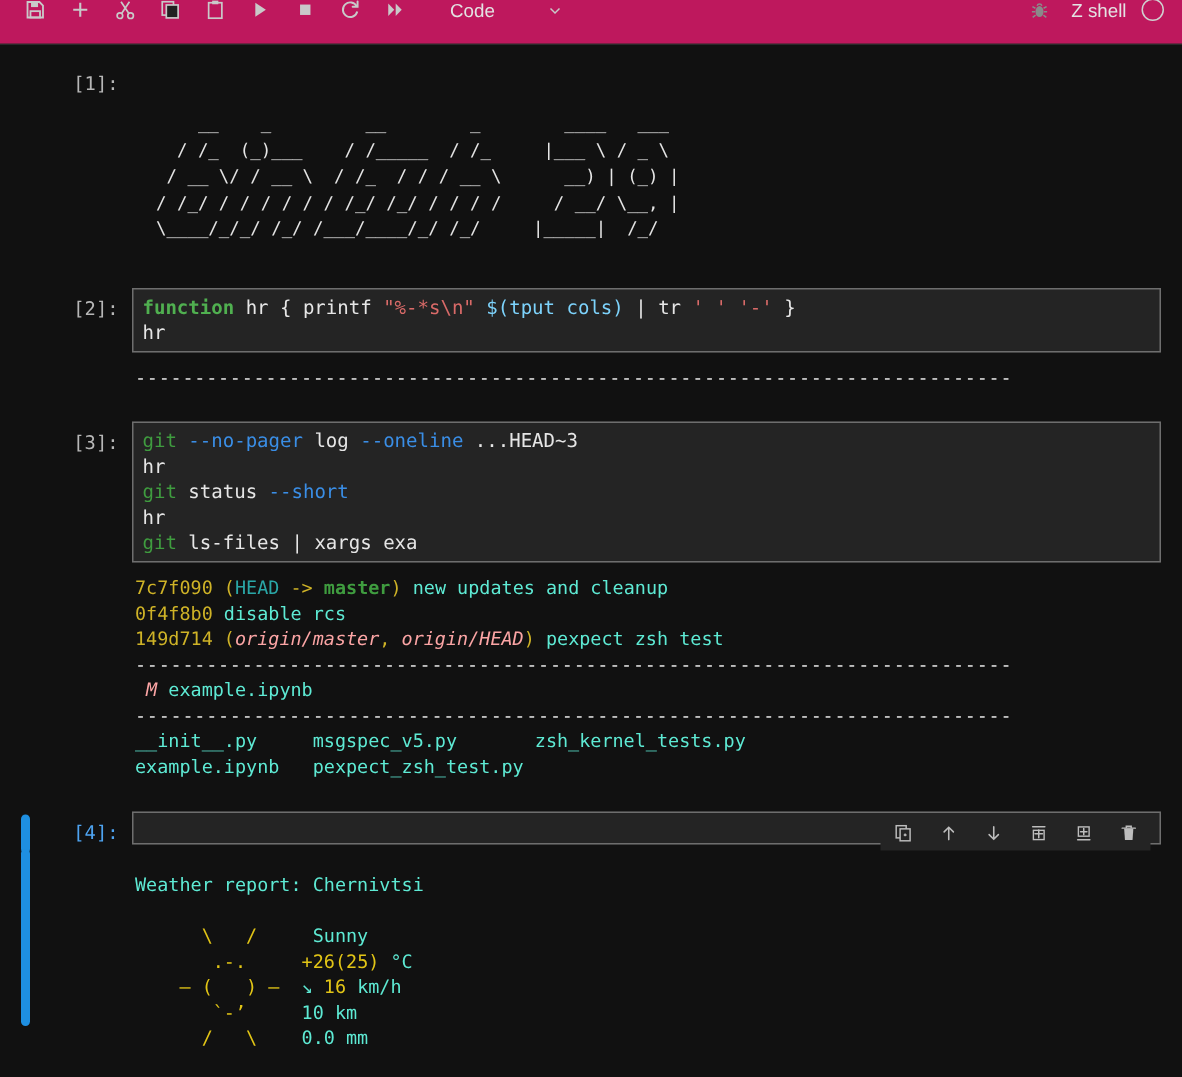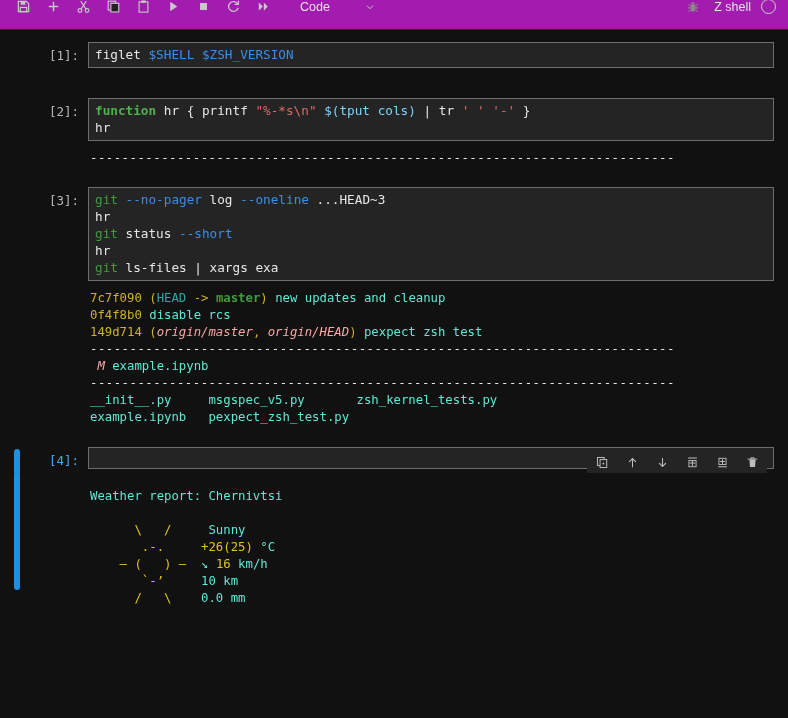--- a/index.html
+++ b/index.html
@@ -12,21 +12,21 @@
   }
   body {
     font-family: "Liberation Sans", sans-serif;
     color: #d6d6d6;
   }
 
   
   #toolbar {
     height: 30px;
     width: 788px;
-    background: #a21caf;
+    background: #be185d;
     border-bottom: 1px solid #2a2a2a;
     display: flex;
     align-items: center;
     padding: 0 10px 16px 8px;
     gap: 0px;
     text-align: right;
   }
   .tb-btn {
     width: 30px; height: 26px;
     display: flex; align-items: center; justify-content: center;
@@ -249,24 +249,26 @@
 
   <div class="kernel-name">Z shell</div>
 
   <div class="kernel-idle" title="Idle"></div>
 </div>
 
 <div id="notebook">
 
   <div class="cell" style="margin-bottom:0;">
     <div class="prompt">[1]:</div>
-    <div class="input-box">
-      <div class="code"><span class="c-plain">figlet </span><span class="c-var">$SHELL $ZSH_VERSION</span></div>
-    </div>
-  </div>
+  </div>
+  <div class="output art" style="padding-top:10px;padding-left:104px;">    __    _         __        _        ____   ___  
+  / /_  (_)___    / /_____  / /_     |___ \ / _ \ 
+ / __ \/ / __ \  / /_  / / / __ \      __) | (_) |
+/ /_/ / / / / / / /_/ /_/ / / / /     / __/ \__, |
+\____/_/_/ /_/ /___/____/_/ /_/     |_____|  /_/ </div>
 
   <div class="cell" style="margin-top:30px;">
     <div class="prompt">[2]:</div>
     <div class="input-box">
       <div class="code"><span class="c-kw">function</span> <span class="c-plain">hr { printf </span><span class="c-str">"%-*s\n"</span> <span class="c-grn">$(tput cols)</span><span class="c-plain"> | tr </span><span class="c-str">' '</span> <span class="c-str">'-'</span><span class="c-plain"> }
 hr</span></div>
     </div>
   </div>
   <div class="output" style="padding-top:9px;padding-left:90px;letter-spacing:0.5px;">--------------------------------------------------------------------------</div>
 

